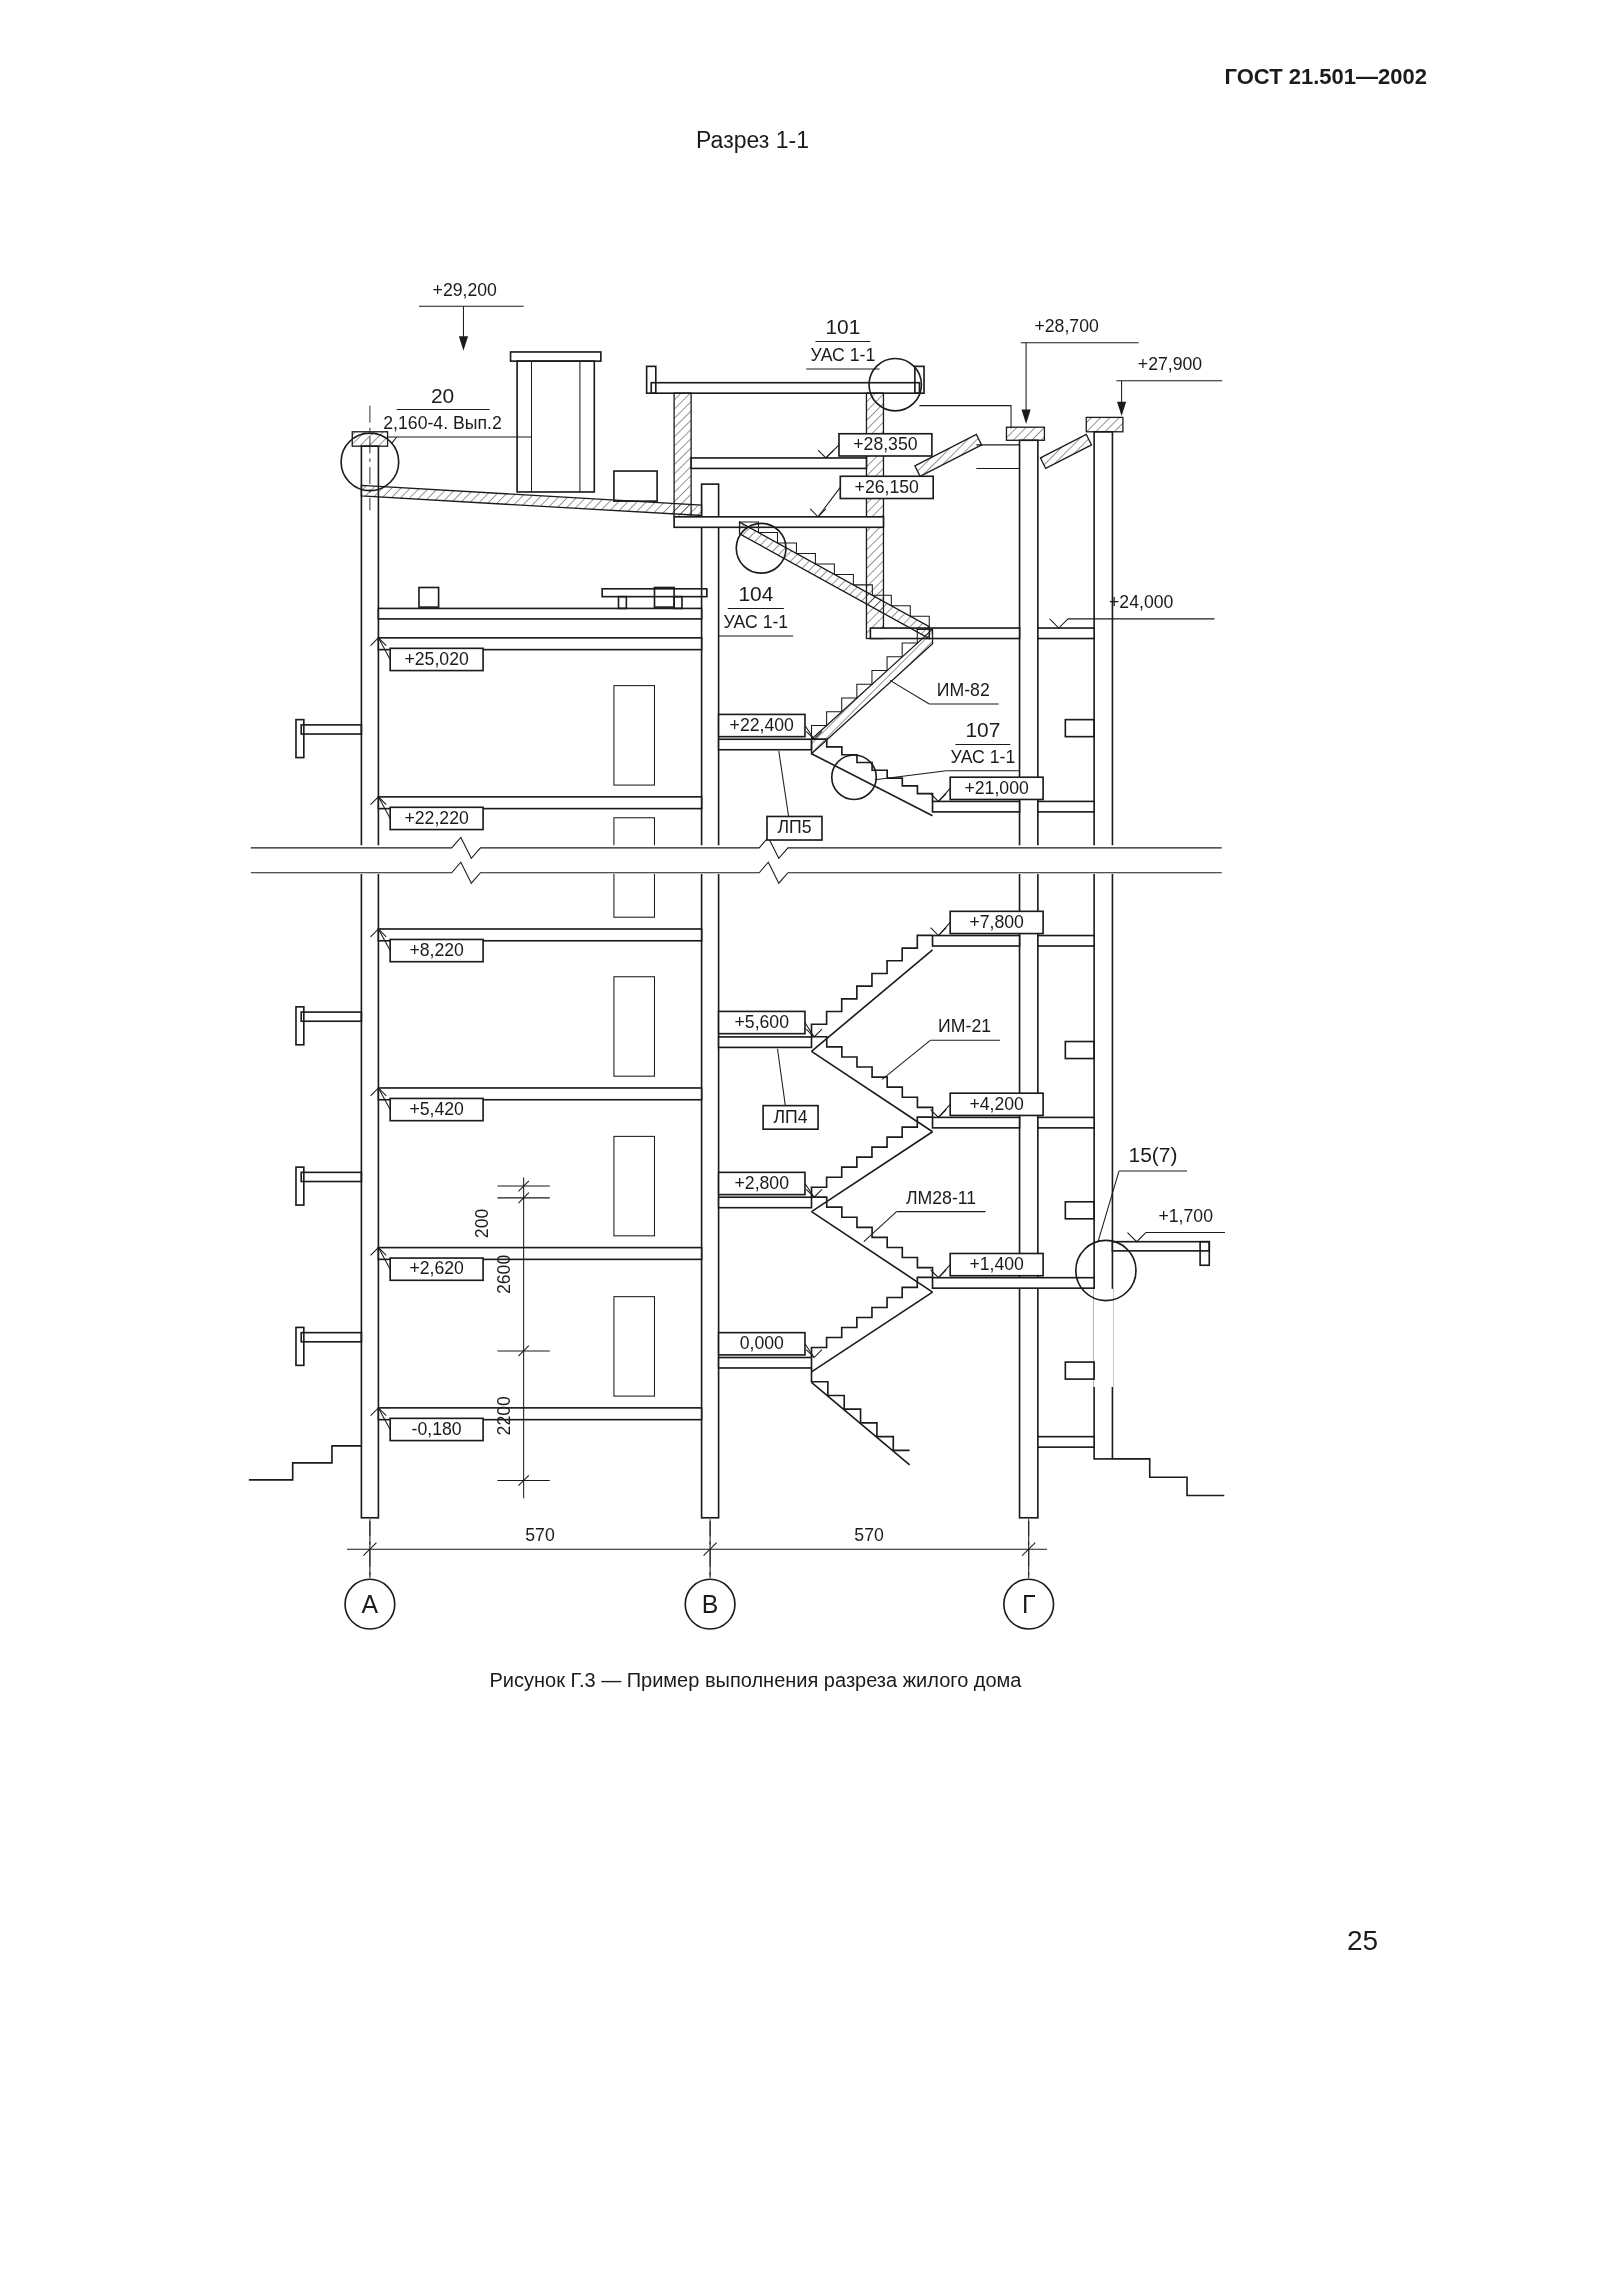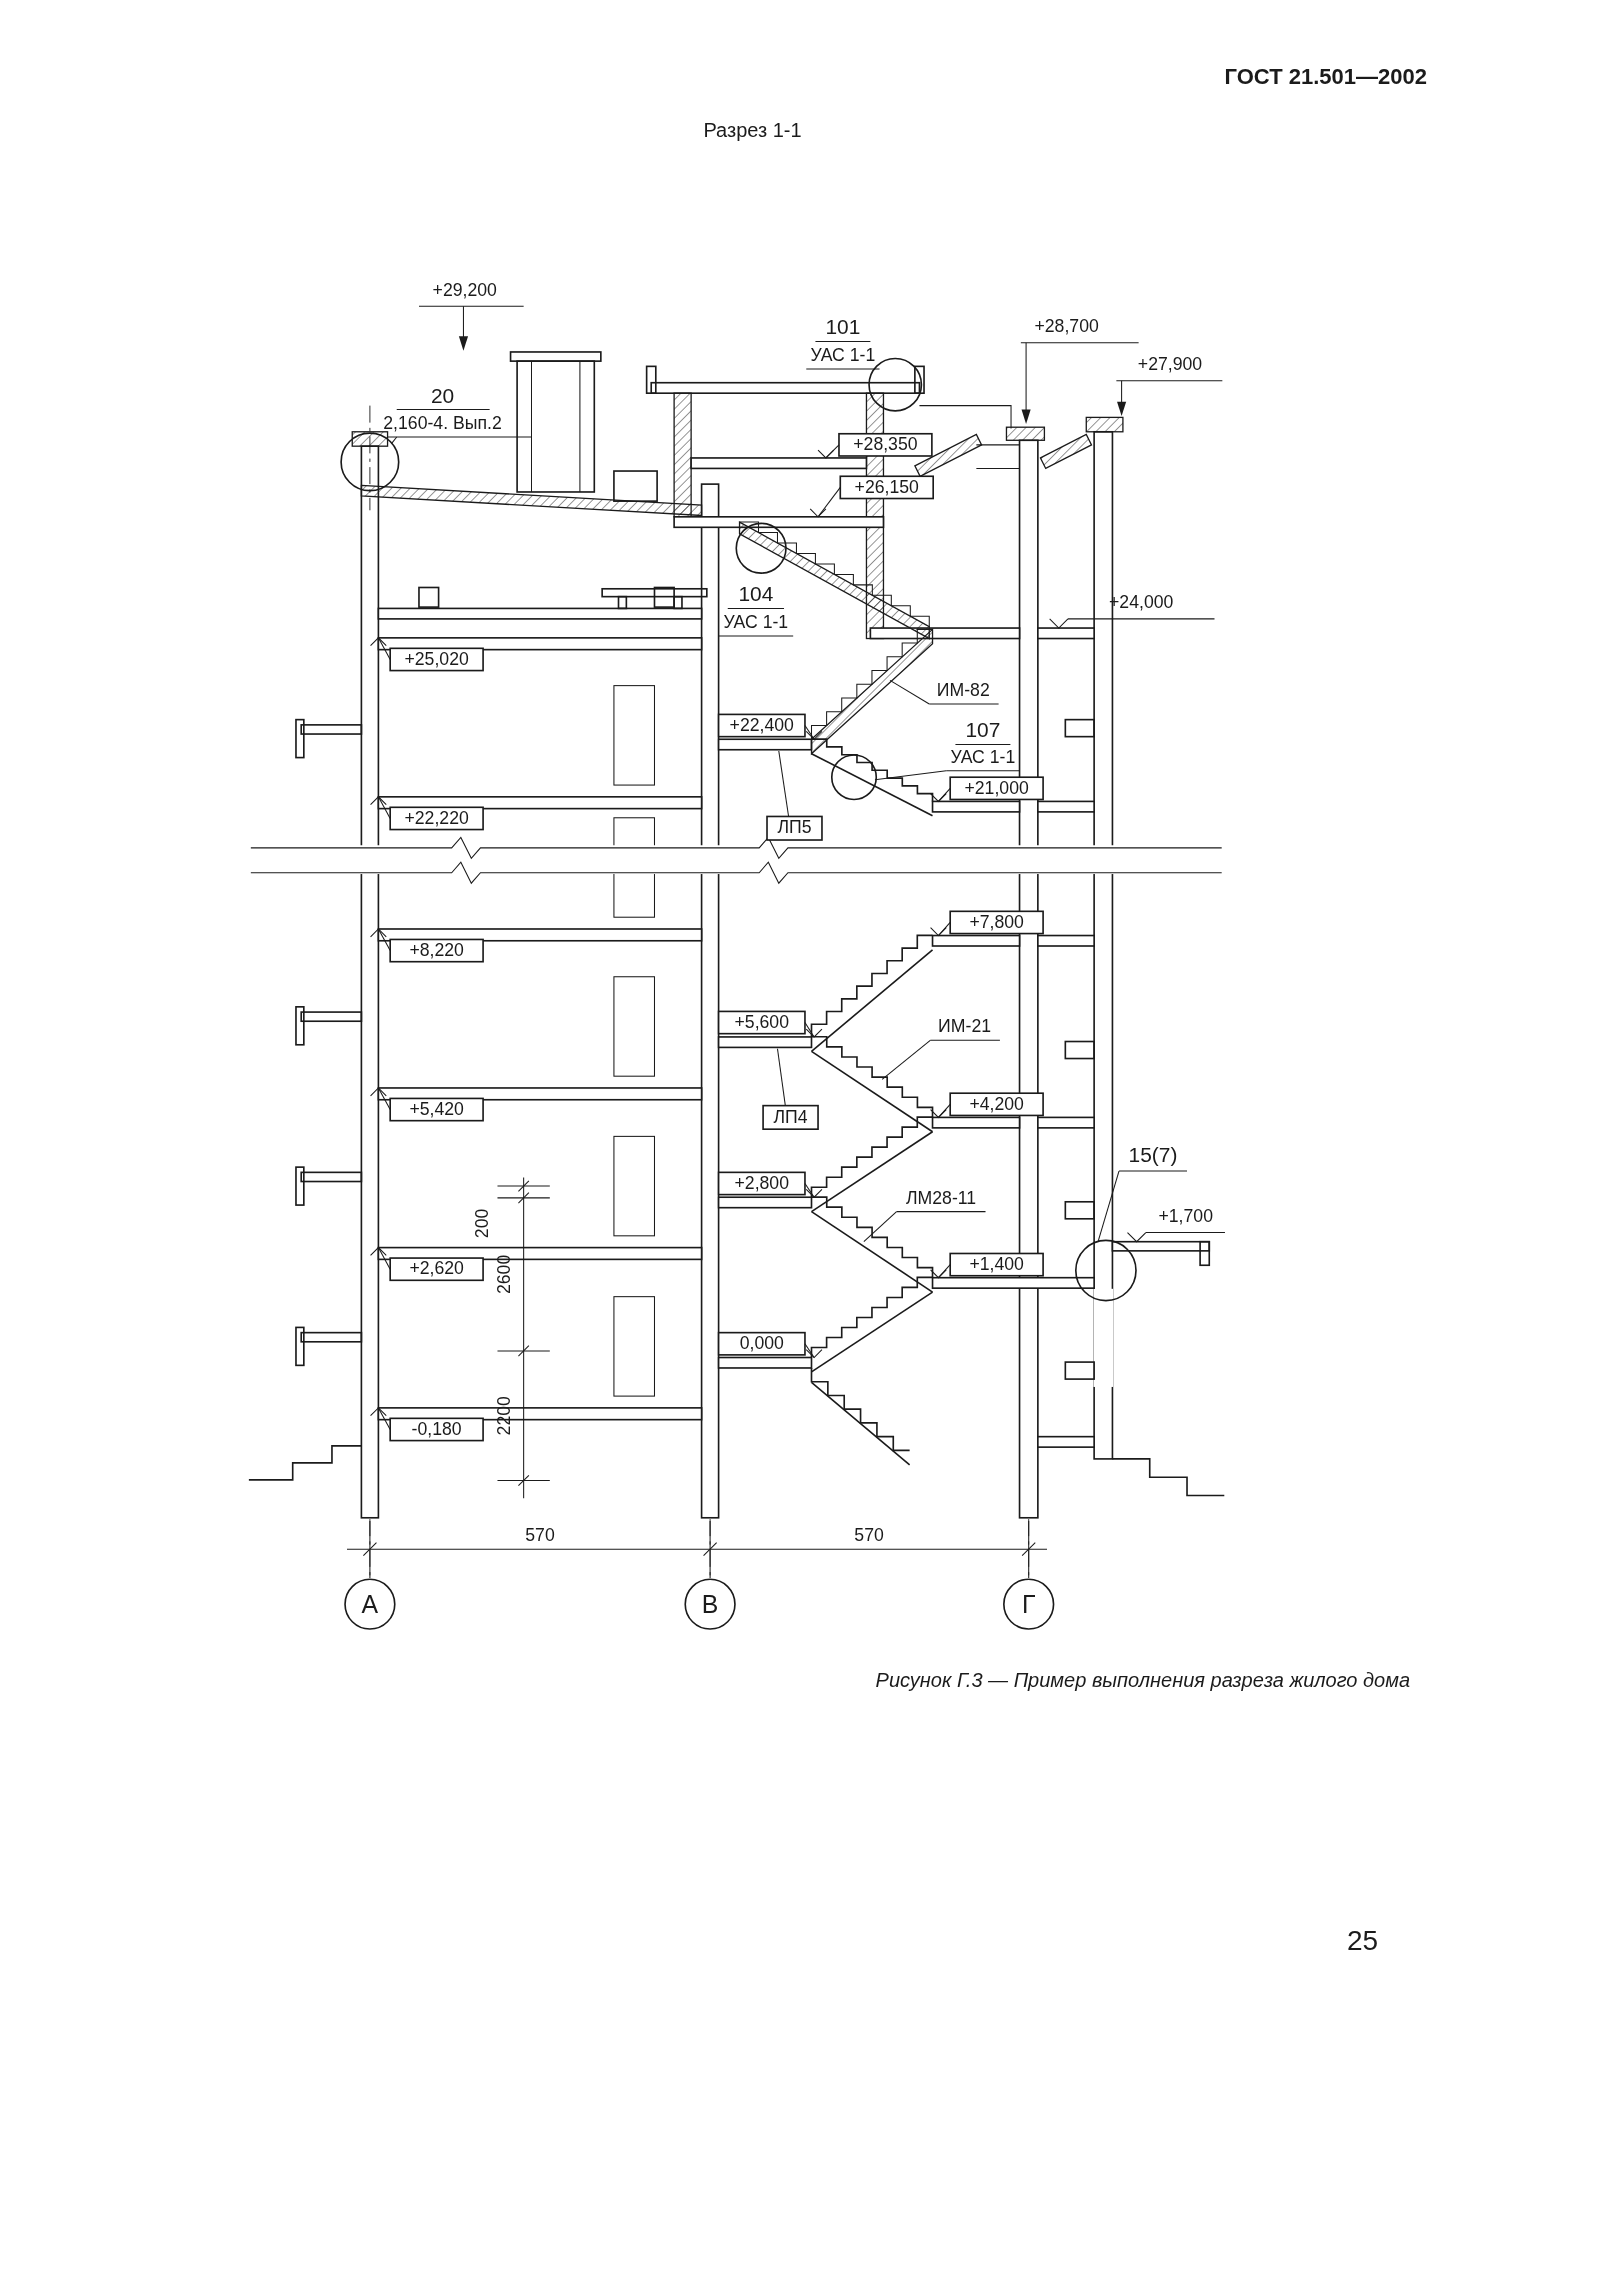--- a/index.html
+++ b/index.html
@@ -1,21 +1,21 @@
 <!DOCTYPE html>
 <html style="font-size:10.5px"><head>
 <meta charset="utf-8">
 <style>
   html,body{margin:0;padding:0;background:#e8e8e8;}
   .page{position:relative;width:1623px;height:2295px;background:#ffffff;overflow:hidden;
         font-family:"Liberation Sans",sans-serif;color:#1b1b1b;}
   .abs{position:absolute;}
   .hdr{left:1139px;top:64px;width:288px;font-size:22px;font-weight:bold;text-align:right;}
-  .ttl{left:589px;top:119px;width:327px;font-size:20px;text-align:center;}
-  .cap{left:101px;top:1669px;width:1309px;font-size:20px;text-align:right;font-style:italic;}
+  .ttl{left:589px;top:127px;width:327px;font-size:23px;text-align:center;}
+  .cap{left:101px;top:1669px;width:1309px;font-size:20px;text-align:center;}
   .pgn{left:1347px;top:1925px;font-size:28px;}
   svg{position:absolute;left:0;top:0;}
   svg text{font-family:"Liberation Sans",sans-serif;fill:#1b1b1b;stroke:none;font-size:27px;text-anchor:middle;}
   svg text.lg{font-size:32px;}
   svg text.ax{font-size:38px;}
   .ln{stroke:#1b1b1b;fill:none;stroke-width:2.5;}
   .thin{stroke:#1b1b1b;fill:none;stroke-width:1.6;}
   .wh{fill:#ffffff;stroke:#1b1b1b;stroke-width:2.5;}
   .hat{fill:url(#hatch);stroke:#1b1b1b;stroke-width:2;}
   .blk{fill:#1b1b1b;stroke:none;}

